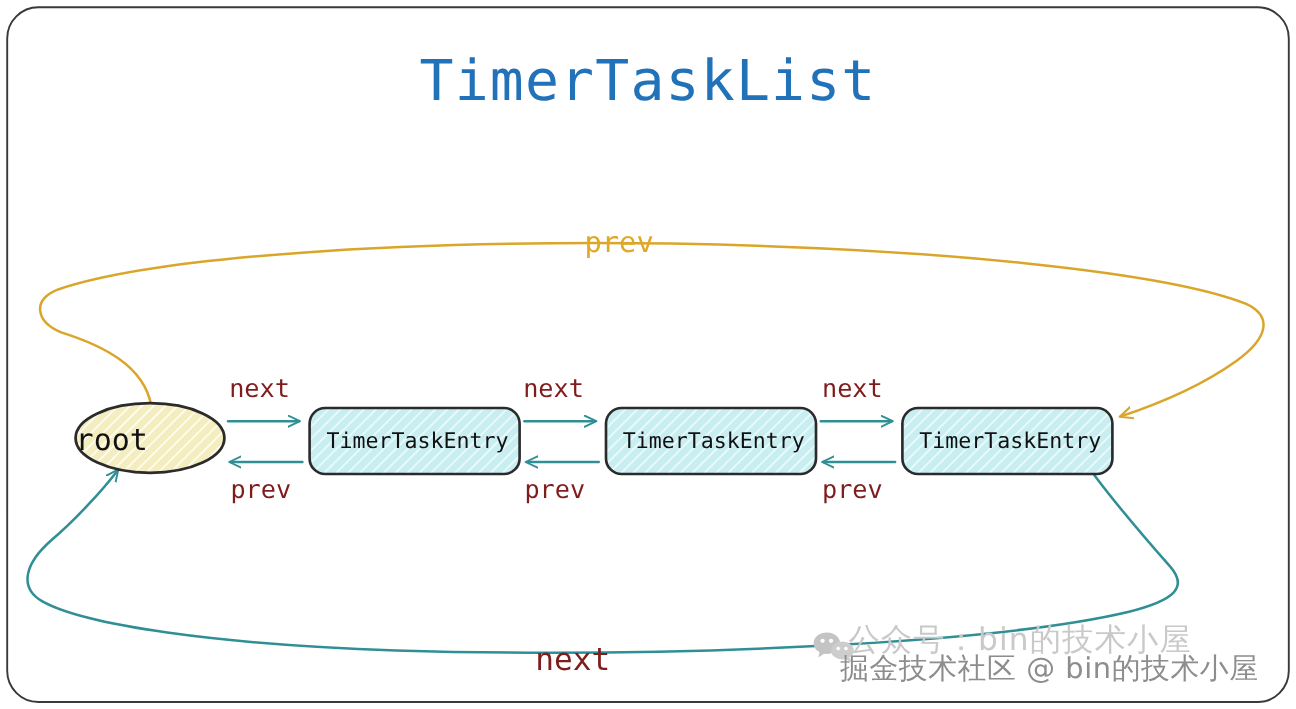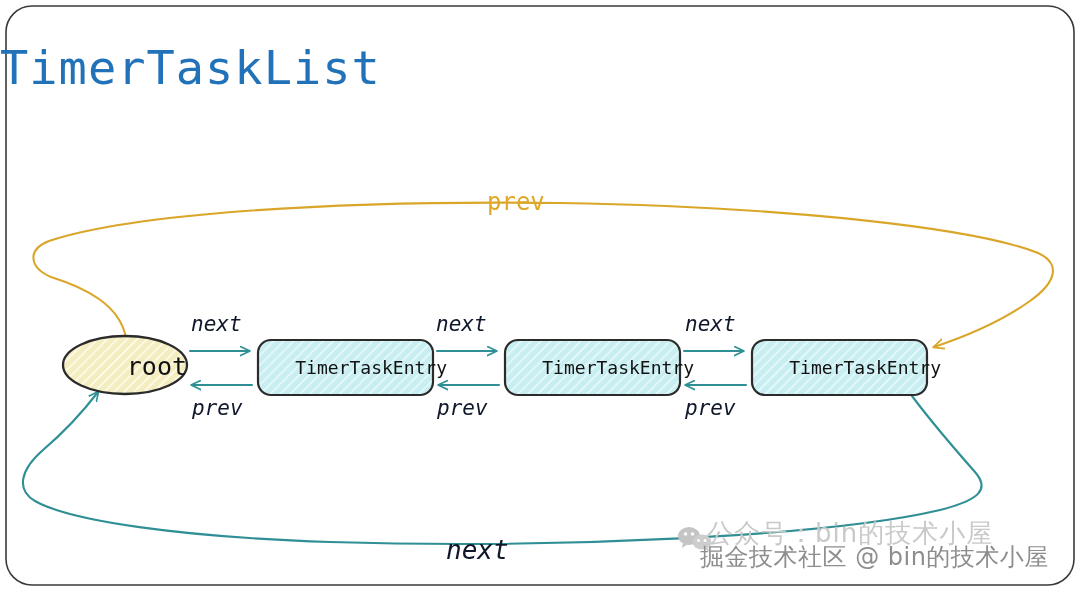--- a/index.html
+++ b/index.html
@@ -20,43 +20,44 @@
     top: 0;
     left: 0;
     width: 1080px;
     height: 591px;
   }
   .title-text {
     position: absolute;
     left: 0;
     top: 40px;
     width: 1080px;
+    text-align: center;
     font-family: "DejaVu Sans Mono", monospace;
     font-size: 47px;
     font-weight: 500;
     letter-spacing: 1px;
     color: #2172b8;
     user-select: none;
   }
   .edge-label {
     position: absolute;
     font-family: "DejaVu Sans Mono", monospace;
     font-size: 21px;
     white-space: nowrap;
     user-select: none;
   }
-  .label-teal { color: #0f172a; font-style: italic; }
+  .label-teal { color: #7f1d1d; }
   .label-orange { color: #e0a82a; }
   .node-label {
     position: absolute;
     font-family: "DejaVu Sans Mono", monospace;
     color: #111111;
     white-space: nowrap;
     user-select: none;
-    text-align: right;
+    text-align: left;
   }
   .root-label { font-size: 25px; }
   .entry-label { font-size: 18px; margin-left: 14px; }
 
   .watermark {
     position: absolute;
     white-space: nowrap;
     user-select: none;
     font-family: "DejaVu Sans", sans-serif;
   }

